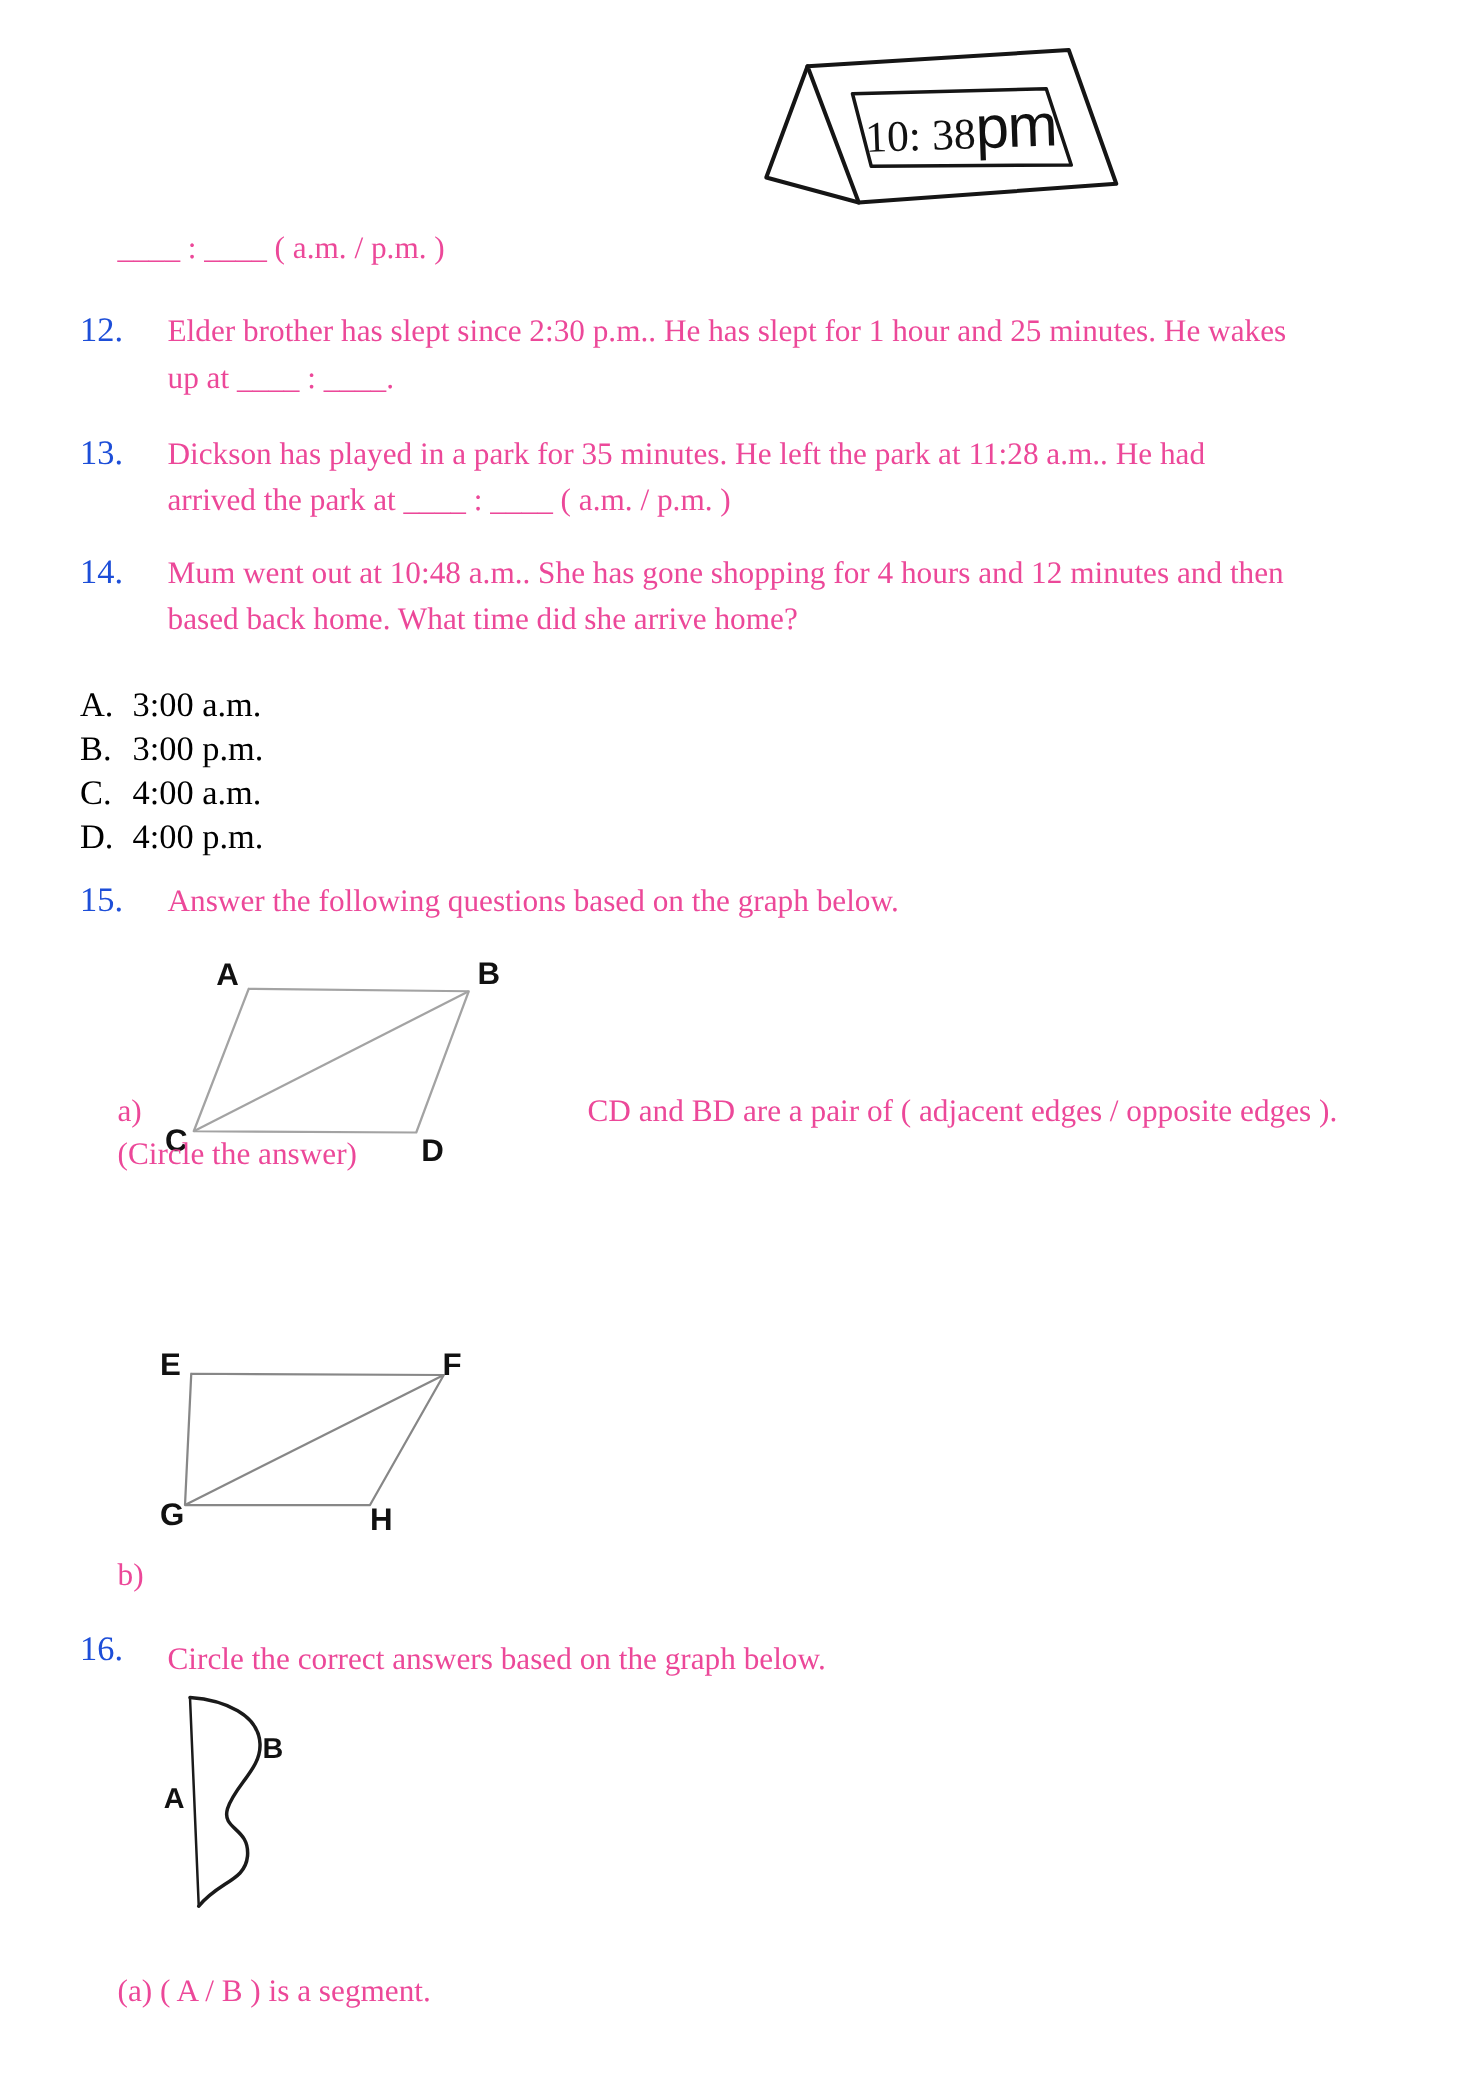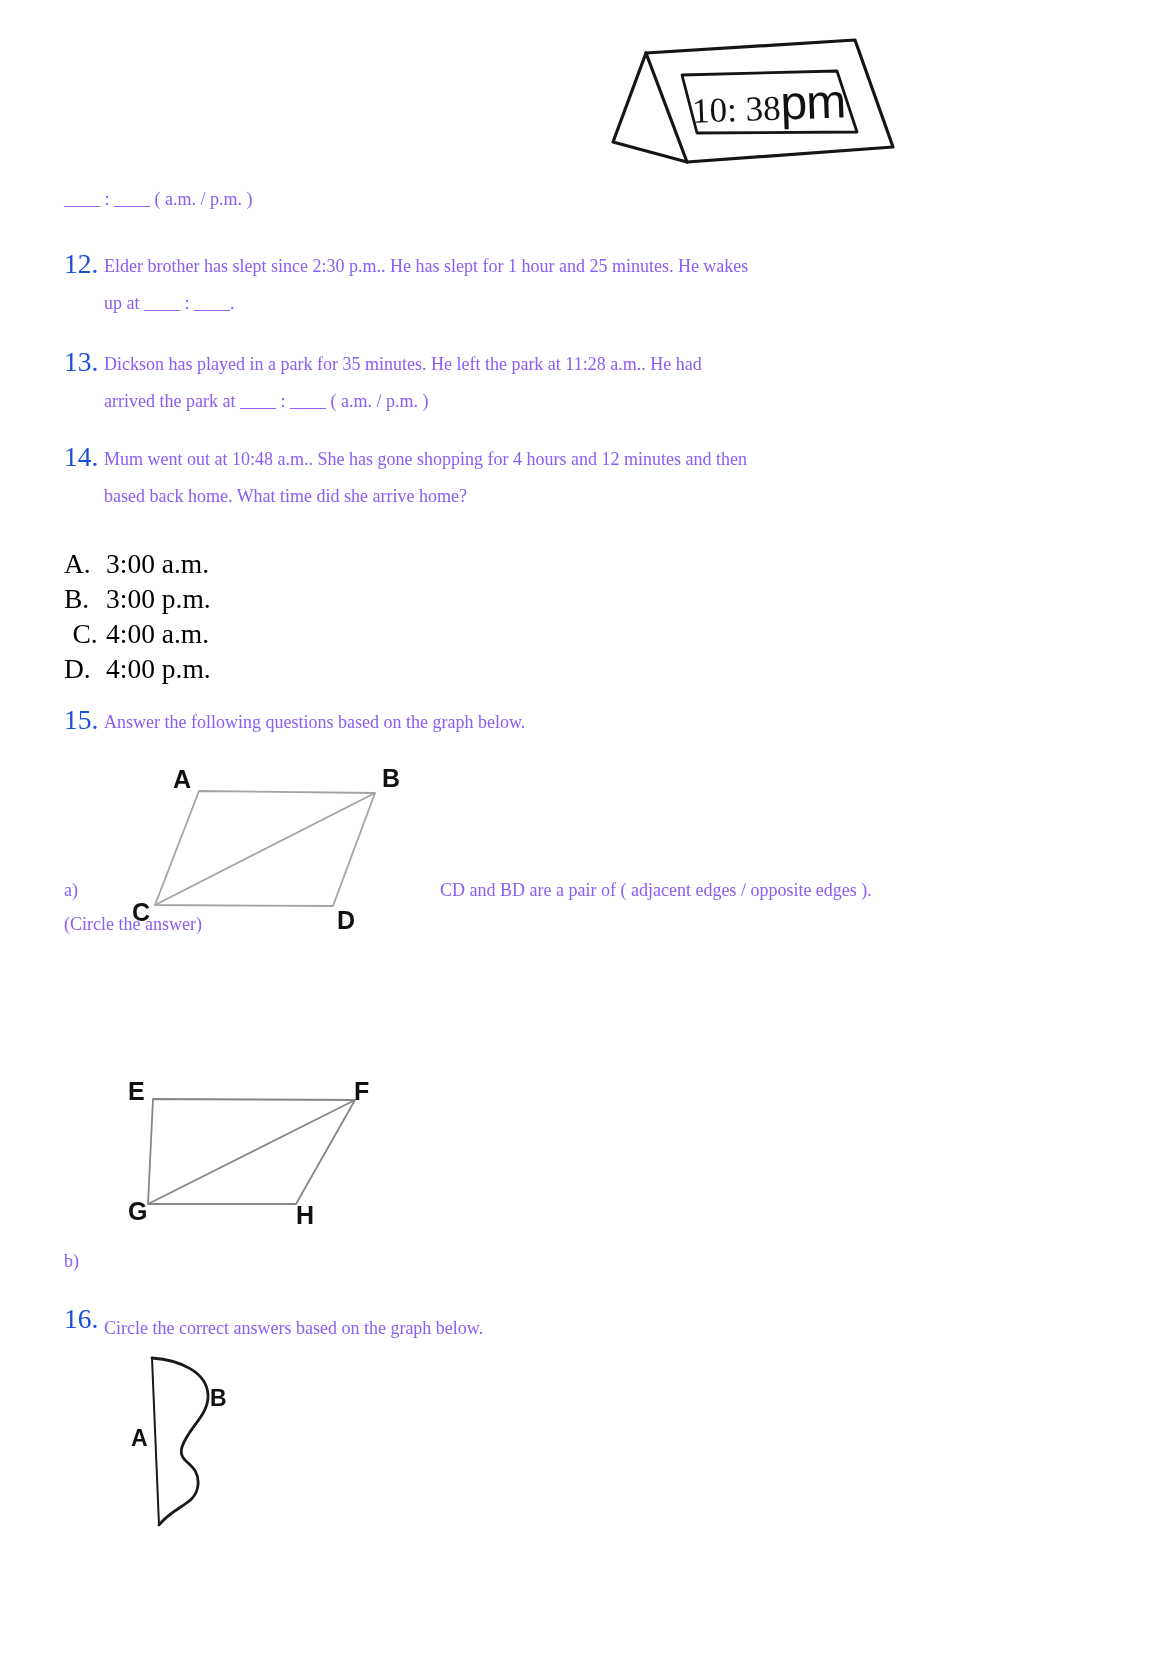--- a/index.html
+++ b/index.html
@@ -4,21 +4,21 @@
 <style>
   html,body{margin:0;padding:0;background:#fff;}
   #page{
     position:relative;
     width:1170px;height:1670px;
     background:#ffffff;
     font-family:"Liberation Serif", serif;
     color:#000;
     overflow:hidden;
   }
-  .txt{position:absolute;font-size:18px;line-height:36px;white-space:nowrap;color:#8b5cf6;}
+  .txt{position:absolute;font-size:25px;line-height:36px;white-space:nowrap;color:#ec4899;margin-left:30px;}
   .qnum{position:absolute;font-size:27.5px;white-space:nowrap;color:#1d4ed8;}
   svg{position:absolute;overflow:visible;}
   .diagram-label{font-family:"Liberation Sans", sans-serif;font-weight:700;font-size:25px;fill:#111;}
   .clock-time{
     position:absolute;left:676px;top:76px;width:185px;height:54px;
     display:flex;align-items:baseline;justify-content:center;
     transform:rotate(-2deg);
   }
   .clock-prefix{font-family:"Liberation Serif", serif;font-size:35px;color:#111;}
   .clock-suffix{font-family:"Liberation Sans", sans-serif;font-size:48px;color:#111;letter-spacing:-1px;}
@@ -58,21 +58,21 @@
   <div class="qnum" style="left:64px;top:441px;">14.</div>
   <div class="txt" style="left:104px;top:441px;">Mum went out at 10:48 a.m.. She has gone shopping for 4 hours and 12 minutes and then</div>
   <div class="txt" style="left:104px;top:478px;">based back home. What time did she arrive home?</div>
 
   <div class="optline" style="left:64px;top:546px;">
     <span class="letter">A.</span><span>3:00 a.m.</span>
   </div>
   <div class="optline" style="left:64px;top:581px;">
     <span class="letter">B.</span><span>3:00 p.m.</span>
   </div>
-  <div class="optline" style="left:64px;top:616px;text-align:center;">
+  <div class="optline" style="left:64px;top:616px;">
     <span class="letter">C.</span><span>4:00 a.m.</span>
   </div>
   <div class="optline" style="left:64px;top:651px;">
     <span class="letter">D.</span><span>4:00 p.m.</span>
   </div>
 
   <div class="qnum" style="left:64px;top:704px;">15.</div>
   <div class="txt" style="left:104px;top:704px;">Answer the following questions based on the graph below.</div>
 
   <svg style="left:120px;top:748px;" width="310" height="185" viewBox="0 0 310 185">
@@ -108,14 +108,15 @@
 
   <svg style="left:118px;top:1343px;" width="150" height="210" viewBox="0 0 150 210">
     <g fill="none" stroke="#1a1a1a" stroke-linecap="round">
       <line x1="34" y1="15" x2="41" y2="182" stroke-width="2"></line>
       <path stroke-width="2.8" d="M34,15 C62,17 89,29 90,52 C91,72 70,85 64,104 C59,121 82,119 80,142 C78,162 57,162 41,182"></path>
     </g>
     <text class="diagram-label" style="font-size:23px;font-weight:600;" x="13" y="103">A</text>
     <text class="diagram-label" style="font-size:23px;font-weight:600;" x="92" y="63">B</text>
   </svg>
 
+  <div class="txt" style="left:64px;top:1576px;">(a) ( A / B ) is a segment.</div>
 
 </div>
 
 </body></html>

